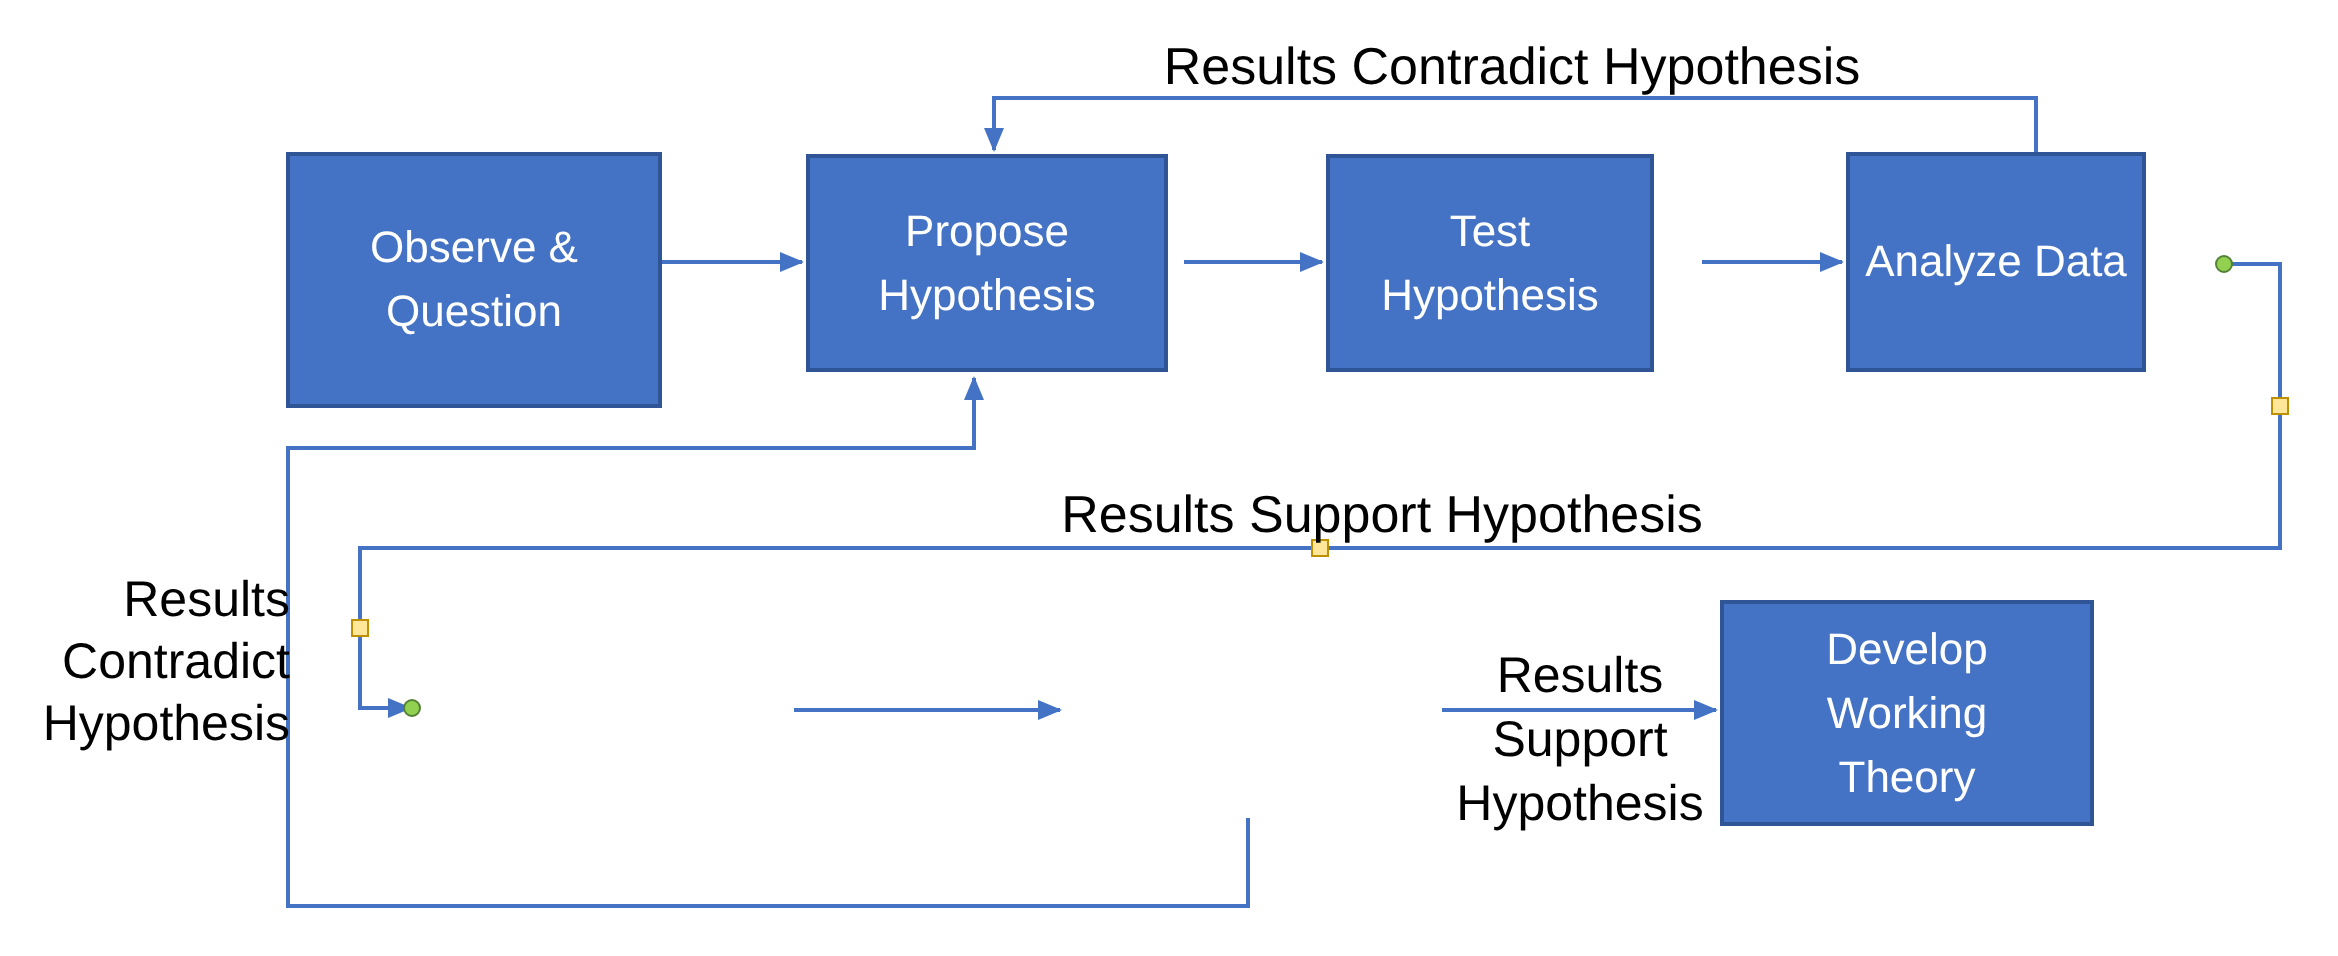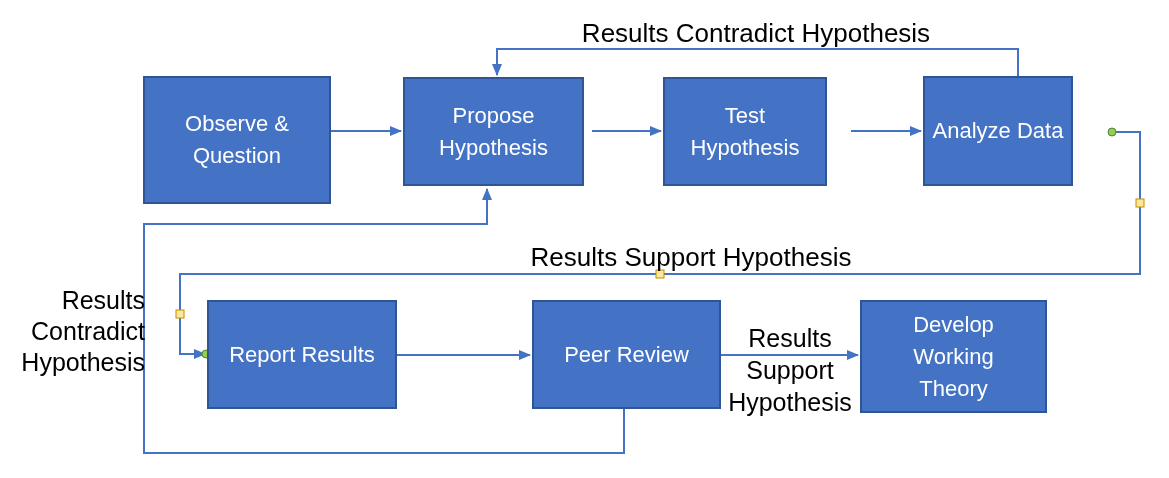--- a/index.html
+++ b/index.html
@@ -72,22 +72,20 @@
     <rect class="adjust-handle" x="176" y="310" width="8" height="8"></rect>
   </svg>
 
   <div class="node node-observe">Observe &amp;
 Question</div>
   <div class="node node-propose">Propose
 Hypothesis</div>
   <div class="node node-test">Test
 Hypothesis</div>
   <div class="node node-analyze">Analyze Data</div>
-  <div class="node node-report">Report Results</div>
-  <div class="node node-peer">Peer Review</div>
   <div class="node node-develop">Develop
 Working
 Theory</div>
 
   <div class="edge-label label-top">Results Contradict Hypothesis</div>
   <div class="edge-label label-support">Results Support Hypothesis</div>
   <div class="edge-label label-mid">Results
 Support
 Hypothesis</div>
   <div class="edge-label label-left">Results

